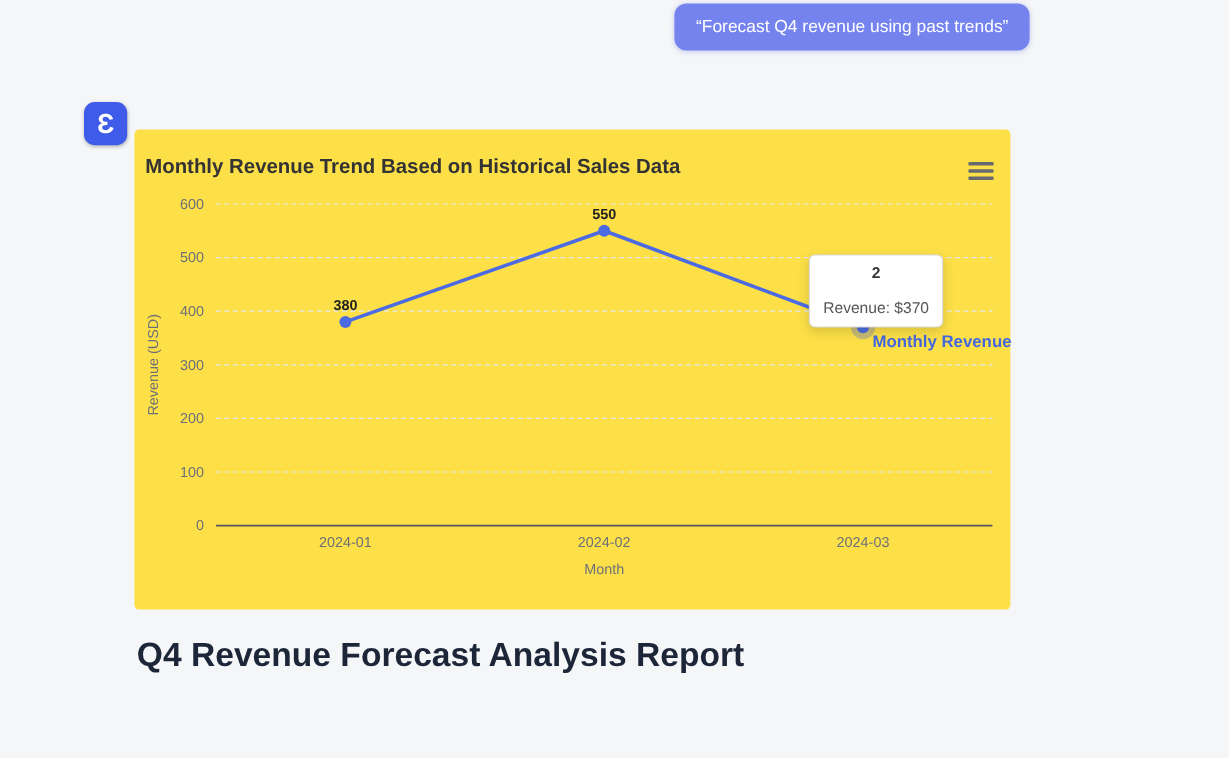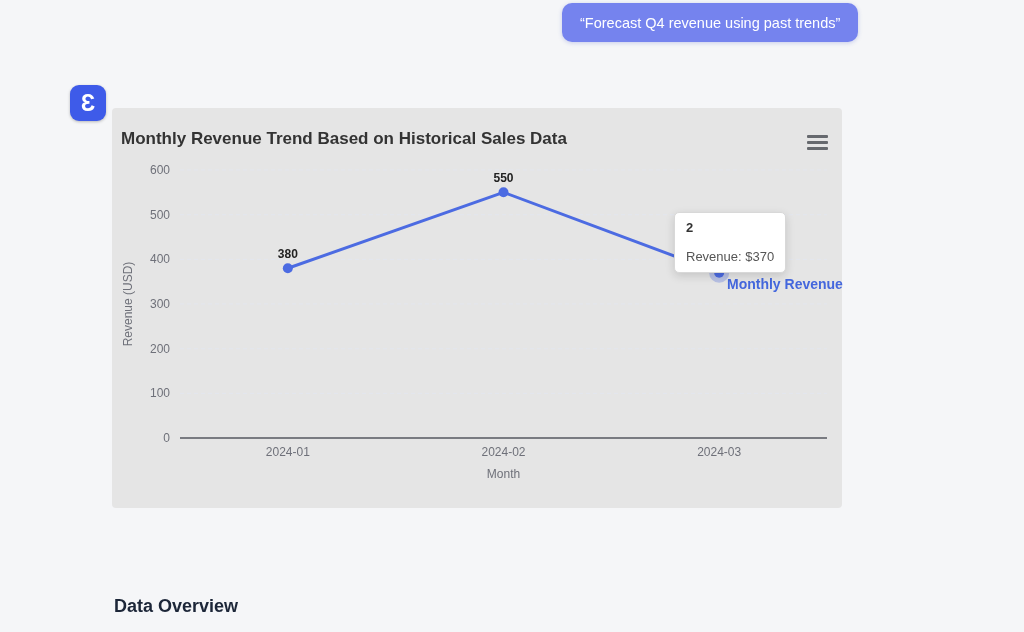--- a/index.html
+++ b/index.html
@@ -2,21 +2,21 @@
 <html><head>
 <meta charset="utf-8">
 <style>
   * { box-sizing: border-box; margin: 0; padding: 0; }
   html, body { width: 1024px; height: 632px; }
   body {
     background: #f5f6f8;
     font-family: "Liberation Sans", sans-serif;
     overflow: hidden;
   }
-  .page { position: relative; width: 1024px; height: 504px; }
+  .page { position: relative; width: 1024px; height: 504px; text-align: center; }
 
   
   .prompt-chip {
     position: absolute; left: 562px; top: 3px; height: 39px;
     display: flex; align-items: center;
     padding: 0 18px;
     background: #7583ee; color: #fff;
     border-radius: 10px;
     font-size: 14.5px;
     box-shadow: 0 1px 4px rgba(60,80,200,.25);
@@ -29,21 +29,21 @@
     background: #3e5be9; border-radius: 9px;
     display: flex; align-items: center; justify-content: center;
     color: #fff; font-size: 23px; font-weight: bold;
     box-shadow: 0 1px 3px rgba(0,0,0,.25);
     cursor: pointer;
   }
 
   
   .chart-card {
     position: absolute; left: 112px; top: 108px; width: 730px; height: 400px;
-    background: #e5e5e5; border-radius: 4px;
+    background: #fde047; border-radius: 4px;
   }
   .chart-title {
     position: absolute; left: 9px; top: 21px;
     font-size: 17px; font-weight: 700; color: #333;
     white-space: nowrap;
   }
   .menu-icon {
     position: absolute; right: 14px; top: 27px; width: 21px; cursor: pointer;
   }
   .menu-icon .bar {
@@ -134,16 +134,16 @@
       </svg>
 
     <div class="tooltip">
       <div class="tt1">2</div>
       <div class="tt2">Revenue: $370</div>
     </div>
 
     <div class="series-label">Monthly Revenue</div>
   </div>
 
+  <h1 class="report-title">Q4 Revenue Forecast Analysis Report</h1>
 
-  <h2 class="report-subheading">Data Overview</h2>
 
 </div>
 
 </body></html>

